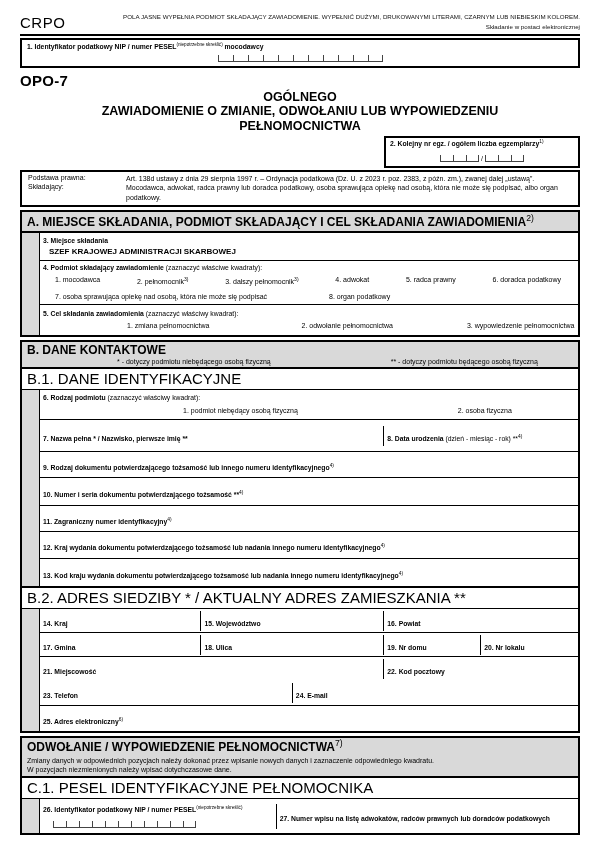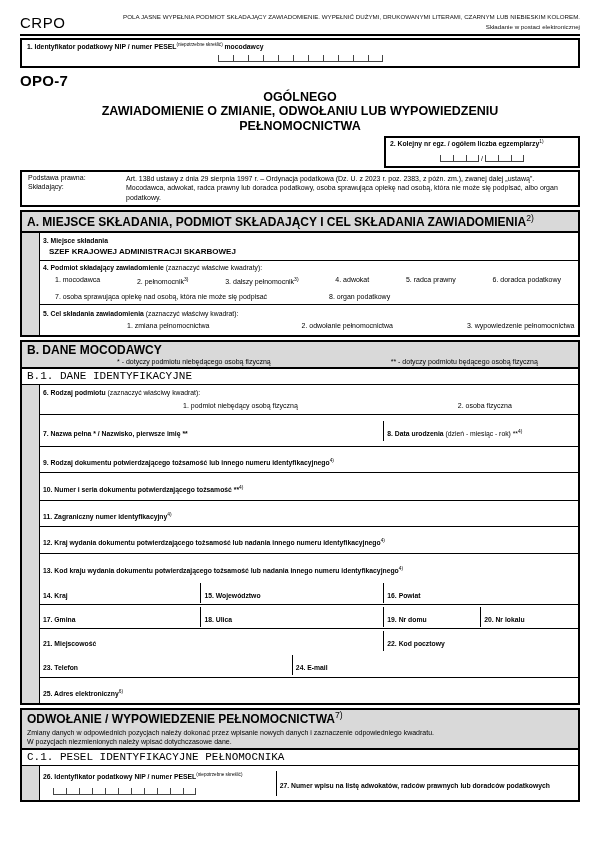--- a/index.html
+++ b/index.html
@@ -39,22 +39,22 @@
 
   .field2-row { display:flex; justify-content:flex-end; margin-top:3px; }
   .field2-box { width:196px; padding:1px 4px 4px 4px; }
   .field2-combs { display:flex; justify-content:center; align-items:flex-end; gap:2px; margin-top:6px; font-size:7px; }
 
   .legal { margin-top:2px; font-size:7px; line-height:1.35;
            display:grid; grid-template-columns:92px 1fr; padding:2px 6px 3px 6px; column-gap:6px; }
 
   .section { border:2px solid #000; margin-top:3px; }
   .sec-head { background:#d9d9d9; padding:1px 5px 2px 5px; font-size:12px; font-weight:bold; border-bottom:2px solid #000; }
-  .sub-head { font-size:11px; font-weight:normal; padding:1px 5px 2px 5px; background:#fff;
-              border-bottom:1.5px solid #000;font-family:Liberation Mono, monospace; }
+  .sub-head { font-size:15px; font-weight:normal; padding:1px 5px 2px 5px; background:#fff;
+              border-bottom:1.5px solid #000; }
   .sub-head + .body-flex { border-top:0; }
   .body-flex { display:flex; }
   .body-flex + .sub-head { border-top:2px solid #000; }
   .strip { width:17px; background:#d9d9d9; flex:0 0 17px; }
   .rows { flex:1; border-left:1px solid #000; }
   .frow { display:flex; border-bottom:1px solid #000;align-items:center; }
   .frow:last-child { border-bottom:0; }
   .fcell { flex:1; padding:1px 3px 1px 3px; border-right:1px solid #000; }
   .fcell:last-child { border-right:0; }
 
@@ -167,21 +167,21 @@
               <span class="opt" style="margin-left:74px;">3. wypowiedzenie pełnomocnictwa</span>
             </div>
           </div>
         </div>
       </div>
     </div>
   </div>
 
   <div class="section">
     <div class="sec-head">
-      <div>B. DANE MOCODAWCY</div>
+      <div>B. DANE KONTAKTOWE</div>
       <div class="b-notes">
         <span style="margin-left:90px;">* - dotyczy podmiotu niebędącego osobą fizyczną</span>
         <span style="margin-left:120px;">** - dotyczy podmiotu będącego osobą fizyczną</span>
       </div>
     </div>
 
     <div class="sub-head">B.1. DANE IDENTYFIKACYJNE</div>
     <div class="body-flex">
       <div class="strip"></div>
       <div class="rows">
@@ -223,20 +223,21 @@
           </div>
         </div>
         <div class="frow" style="min-height:27px;">
           <div class="fcell">
             <span class="f-label"><span>13. Kod kraju wydania dokumentu potwierdzającego tożsamość lub nadania innego numeru identyfikacyjnego</span><sup>4)</sup></span>
           </div>
         </div>
       </div>
     </div>
 
+    <div class="sub-head">B.2. ADRES SIEDZIBY * / AKTUALNY ADRES ZAMIESZKANIA **</div>
     <div class="body-flex">
       <div class="strip"></div>
       <div class="rows">
         <div class="frow" style="min-height:24px;">
           <div class="fcell" style="flex:0 0 30%;"><span class="f-label">14. Kraj</span></div>
           <div class="fcell" style="flex:0 0 34%;"><span class="f-label">15. Województwo</span></div>
           <div class="fcell"><span class="f-label">16. Powiat</span></div>
         </div>
         <div class="frow" style="min-height:24px;">
           <div class="fcell" style="flex:0 0 30%;"><span class="f-label">17. Gmina</span></div>

